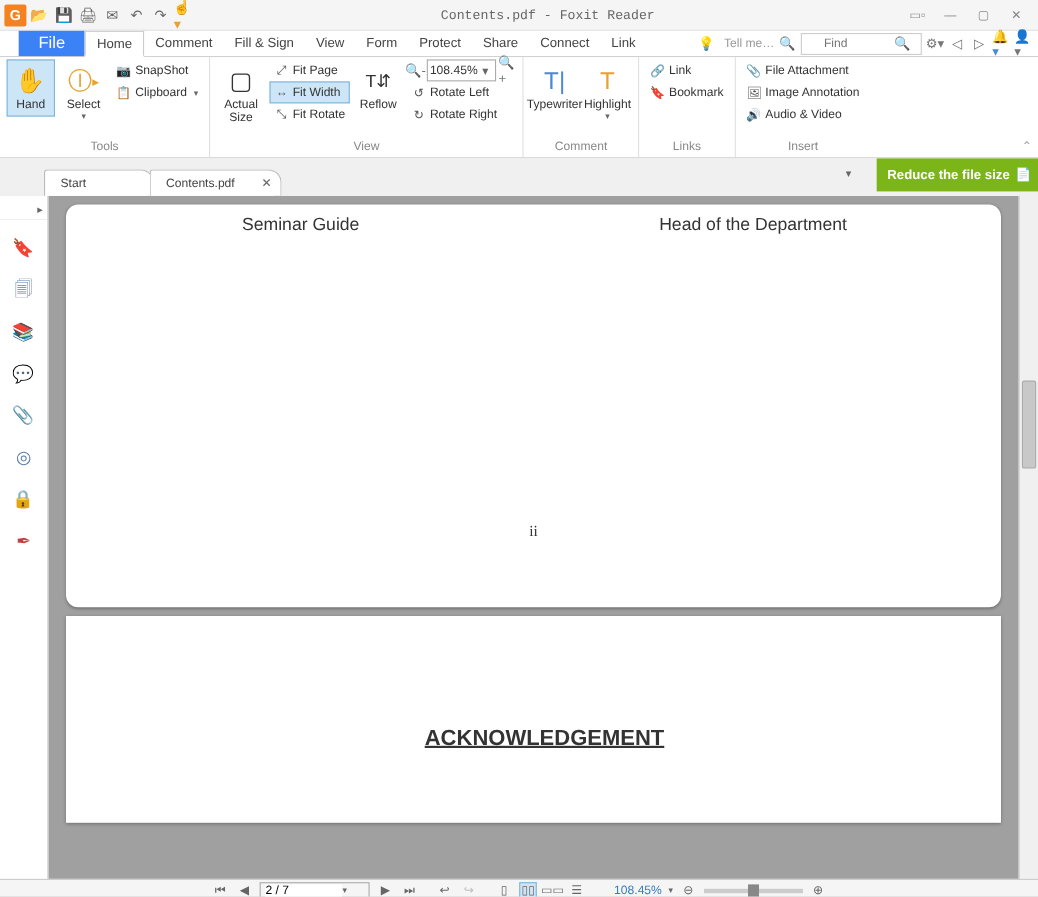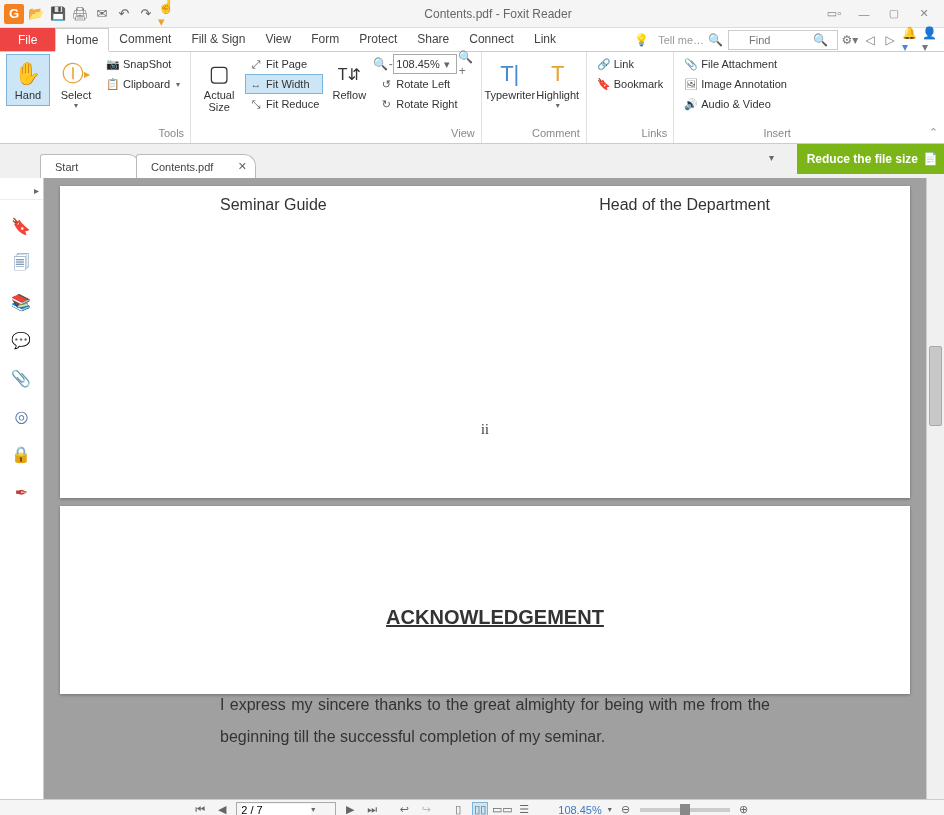--- a/index.html
+++ b/index.html
@@ -3,40 +3,40 @@
 <meta charset="utf-8">
 <style>
 * { box-sizing: border-box; margin: 0; padding: 0; font-family: 'Segoe UI', Tahoma, sans-serif; }
 body { width: 944px; height: 815px; background: #fff; overflow: hidden; font-size: 12px; color: #333; }
 
 
 .titlebar { height: 28px; background: #f5f5f5; display: flex; align-items: center; border-bottom: 1px solid #ddd; }
 .tb-left { display: flex; align-items: center; gap: 2px; padding: 0 4px; }
 .tb-icon { width: 20px; height: 20px; display: flex; align-items: center; justify-content: center; font-size: 13px; color: #666; cursor: pointer; }
 .tb-icon.orange { background: #f58220; color: #fff; border-radius: 2px; font-weight: bold; }
-.tb-title { flex: 1; text-align: center; color: #666; font-size: 12px; }
+.tb-title { flex: 1; text-align: center; color: #666; font-size: 12px; font-family: Liberation Mono, monospace; }
 .tb-right { display: flex; align-items: center; gap: 6px; padding: 0 8px; }
 .tb-right .win-btn { width: 24px; height: 18px; font-size: 11px; color: #888; display: flex; align-items: center; justify-content: center; cursor: pointer; }
 
 
 .menubar { height: 24px; background: #fff; display: flex; align-items: stretch; border-bottom: 1px solid #ccc; }
-.file-tab { background: #ef4444; color: #fff; padding: 0 18px; display: flex; align-items: center; font-size: 12px; cursor: pointer; }
+.file-tab { background: #3b82f6; color: #fff; padding: 0 18px; display: flex; align-items: center; font-size: 15px; cursor: pointer; margin-left: 17px; }
 .menu-tab { padding: 0 10px; display: flex; align-items: center; font-size: 12px; color: #444; cursor: pointer; border-bottom: 2px solid transparent; }
 .menu-tab.active { border: 1px solid #ccc; border-bottom: 2px solid #fff; background: #fff; margin-bottom: -1px; }
 .menu-spacer { flex: 1; display: flex; align-items: center; justify-content: flex-end; gap: 4px; padding-right: 6px; }
 .tellme { color: #999; font-size: 11px; margin-left: 4px; }
 .search-box { width: 110px; height: 20px; border: 1px solid #ccc; display: flex; align-items: center; padding: 0 4px; }
 .search-box input { border: none; outline: none; width: 80px; font-size: 11px; padding-left: 16px; }
 .small-icon { width: 16px; height: 16px; display:flex; align-items:center; justify-content:center; color:#777; font-size:12px; cursor:pointer; }
 
 
 .ribbon { height: 92px; background: #fff; display: flex; border-bottom: 1px solid #ccc; position: relative; }
 .rgroup { border-right: 1px solid #e0e0e0; padding: 2px 6px; display: flex; flex-direction: column; }
 .rgroup-body { flex: 1; display: flex; align-items: flex-start; gap: 4px; }
-.rgroup-label { text-align: right; color: #888; font-size: 11px; padding: 2px 0; }
+.rgroup-label { text-align: center; color: #888; font-size: 11px; padding: 2px 0; }
 .big-btn { display: flex; flex-direction: column; align-items: center; justify-content: flex-start; width: 44px; padding: 4px 2px; cursor: pointer; border: 1px solid transparent; }
 .big-btn.sel { background: #cde6f7; border: 1px solid #7bb4dd; }
 .big-btn .ic { font-size: 22px; height: 30px; display:flex; align-items:center; justify-content:center; }
 .big-btn .lbl { font-size: 11px; text-align: center; line-height: 12px; }
 .sm-row { display: flex; align-items: center; gap: 3px; padding: 1px 3px; cursor: pointer; height: 20px; font-size: 11px; border: 1px solid transparent; }
 .sm-row.sel { background: #cde6f7; border: 1px solid #7bb4dd; }
 .sm-row .sic { width: 14px; height: 14px; display:flex; align-items:center; justify-content:center; color:#555; font-size:11px; }
 .col { display: flex; flex-direction: column; }
 .zoom-combo { height: 20px; border: 1px solid #aaa; display: flex; align-items: center; padding: 0 2px; font-size: 11px; }
 .zoom-combo .zbtn { width: 14px; text-align: center; cursor:pointer; color:#666; }
@@ -52,21 +52,21 @@
 
 
 .main { height: 621px; display: flex; background: #a0a0a0; }
 .leftbar { width: 44px; background: #fff; border-right: 1px solid #ccc; display: flex; flex-direction: column; align-items: center; padding-top: 4px; gap: 14px; }
 .leftbar .toggle { width:100%; height:18px; display:flex; align-items:center; justify-content:flex-end; color:#666; padding-right:4px; cursor:pointer; font-size:10px; border-bottom:1px solid #eee; }
 .lb-icon { width: 24px; height: 24px; display:flex; align-items:center; justify-content:center; color:#5b7ea8; font-size:16px; cursor:pointer; }
 .lb-icon.orange { color:#e09020; }
 .lb-icon.red { color:#c04040; }
 .pageview { flex: 1; overflow: hidden; position: relative; }
 .page { background: #fff; margin: 8px 16px; box-shadow: 0 1px 3px rgba(0,0,0,0.3); }
-.page1 { height: 312px; padding: 10px 140px 2px 160px; position:relative; }
+.page1 { height: 366px; padding: 10px 140px 2px 160px; position:relative;border-radius:11px; }
 .page1-row { display:flex; justify-content:space-between; font-family:'Times New Roman',serif; font-size:16px; }
 .pagenum { position:absolute; bottom:60px; left:50%; transform:translateX(-50%); font-family:'Times New Roman',serif; font-size:14px; }
 .page2 { height: 188px; padding: 100px 140px 0 160px; font-family:'Times New Roman',serif; }
 .ack-title { text-align:center; font-size:20px; font-weight:bold; text-decoration:underline; margin-bottom:60px; }
 .ack-body { font-size:16px; text-align:justify; line-height:2; }
 .scroll { width:18px; background:#f0f0f0; border-left:1px solid #ccc; position:relative; }
 .scroll-thumb { position:absolute; left:2px; right:2px; top:168px; height:80px; background:#c8c8c8; border:1px solid #aaa; border-radius:2px; cursor:pointer; }
 
 
 .statusbar { height: 20px; background: #f5f5f5; border-top: 1px solid #ccc; display: flex; align-items: center; justify-content: center; gap: 6px; padding: 0 8px; font-size:11px; }
@@ -167,21 +167,21 @@
         <div class="sm-row">
             <span class="sic">⤢</span>
             <span>Fit Page</span>
           </div>
         <div class="sm-row sel">
             <span class="sic">↔</span>
             <span>Fit Width</span>
           </div>
         <div class="sm-row">
             <span class="sic">⤡</span>
-            <span>Fit Reduce</span>
+            <span>Fit Rotate</span>
           </div>
       </div>
       <div class="big-btn">
         <span class="ic" style="font-size:16px">T⇵</span>
         <span class="lbl">Reflow</span>
       </div>
       <div class="col">
         <div style="display:flex;align-items:center;gap:2px;height:20px">
           <span class="small-icon">🔍-</span>
           <div class="zoom-combo">
@@ -286,21 +286,20 @@
   <div class="pageview">
     <div class="page page1">
       <div class="page1-row">
         <span>Seminar Guide</span>
         <span>Head of the Department</span>
       </div>
       <div class="pagenum">ii</div>
     </div>
     <div class="page page2">
       <div class="ack-title">ACKNOWLEDGEMENT</div>
-      <div class="ack-body">I express my sincere thanks to the great almighty for being with me from the beginning till the successful completion of my seminar.</div>
     </div>
   </div>
   <div class="scroll">
     <div class="scroll-thumb"></div>
   </div>
 </div>
 
 <div class="statusbar">
   <span class="sb-icon">⏮</span>
   <span class="sb-icon">◀</span>

